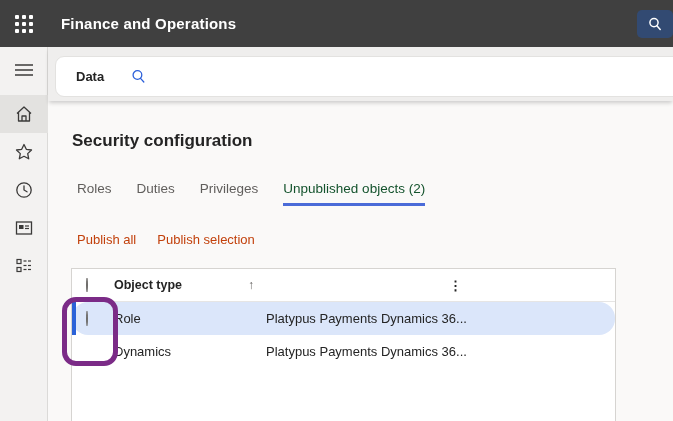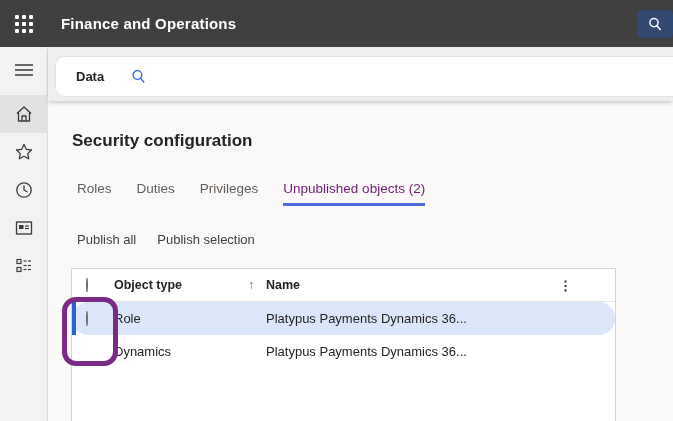--- a/index.html
+++ b/index.html
@@ -25,24 +25,24 @@
   .pill { position:absolute; left:7px; top:9px; right:-14px; height:41px; background:#fff; border:1px solid #e3e2e0; border-radius:9px; display:flex; align-items:center; padding-left:20px; gap:26px; }
   .pill .crumb { font-size:13px; font-weight:700; color:#242424; cursor:pointer; }
   .pill .crumb-search { display:flex; align-items:center; cursor:pointer; }
 
   
   .content { position:absolute; left:48px; top:101px; right:0; bottom:0; background:#faf9f8; }
   .page-title { position:absolute; left:24px; top:30px; font-size:17px; font-weight:700; color:#242424; }
 
   .tabs { position:absolute; left:29px; top:80px; display:flex; gap:25px; font-size:13.5px; }
   .tab { color:#605e5c; padding-bottom:7px; cursor:pointer; border-bottom:3px solid transparent; }
-  .tab.active { color:#701a75; font-weight:400; border-bottom-color:#4a6bd8; }
+  .tab.active { color:#14532d; font-weight:400; border-bottom-color:#4a6bd8; }
 
   .actions { position:absolute; left:29px; top:131px; display:flex; gap:21px; font-size:13px; }
-  .action-link { color:#404040; cursor:pointer;text-align:center; }
+  .action-link { color:#c2410c; cursor:pointer;text-align:center; }
 
   
   .table { position:absolute; left:23px; top:167px; width:545px; bottom:-1px; background:#fff; border:1px solid #d6d4d1; border-bottom:none; }
   .trow { display:grid; grid-template-columns:42px 152px 205px 110px 1fr; align-items:center; height:33px; position:relative; font-size:13px; }
   .thead { border-bottom:1px solid #e6e5e4; font-weight:700; font-size:12.5px; }
   .cell { padding-left:0; white-space:nowrap; overflow:hidden; text-overflow:ellipsis; }
   .cell.c-type { display:flex; align-items:center; justify-content:space-between; padding-right:12px;gap:20px; }
   .sort-arrow { color:#605e5c; font-size:12px; font-weight:400; }
   .cell.c-menu { display:flex; justify-content:flex-end; padding-right:9px; }
   .more-btn { color:#242424; font-size:13px; letter-spacing:0; line-height:1; cursor:pointer; }
@@ -172,21 +172,20 @@
   </div>
 
   <div class="table">
 
     <div class="trow thead">
       <div class="cell"><span class="radio"></span></div>
       <div class="cell c-type">
         <span>Object type</span>
         <span class="sort-arrow">↑</span>
       </div>
-      <div class="cell">Name</div>
       <div class="cell c-menu">
           <span class="more-btn">⋮</span>
         </div>
     </div>
 
     <div class="trow drow selected">
       <span class="sel-bar"></span>
       <div class="cell"><span class="radio"></span></div>
       <div class="cell">Role</div>
       <div class="cell">Platypus Payments Dynamics 36...</div>

